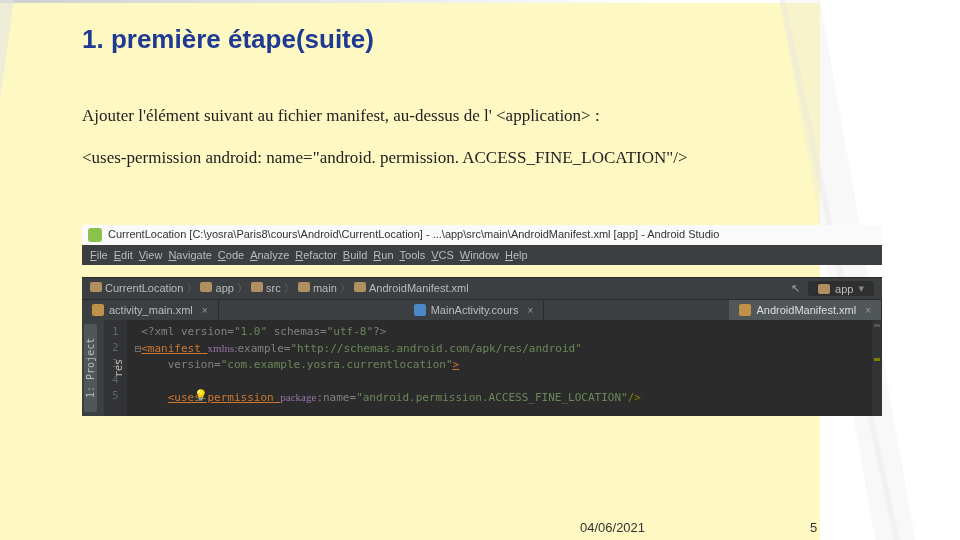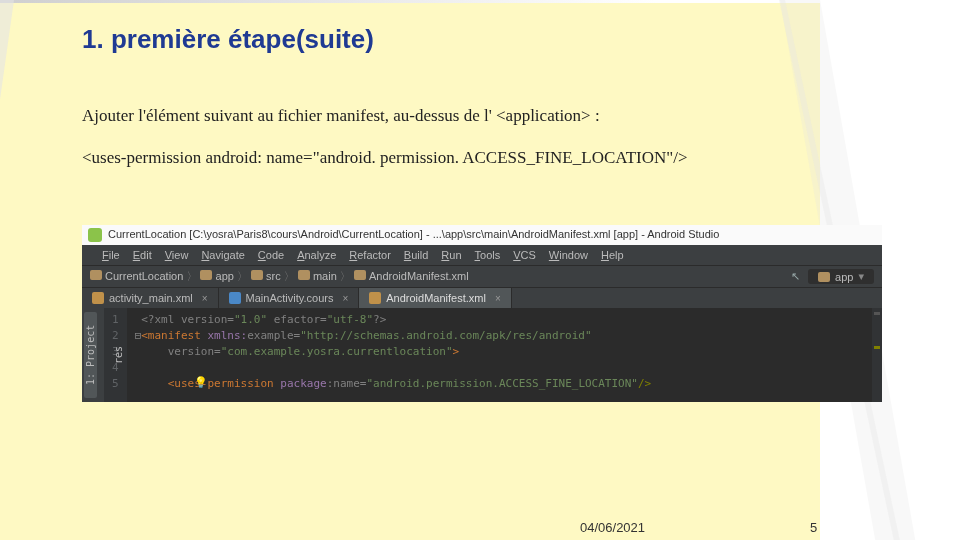--- a/index.html
+++ b/index.html
@@ -14,44 +14,44 @@
   .bgdeco .footline { left:0; right:0; bottom:28px; height:3px; background:linear-gradient(to right,#cfcfcf,#fff 80%); }
 
   .title { position:absolute; left:82px; top:24px; font-size:26px; font-weight:bold; color:#1f3a93; }
   .body { position:absolute; left:82px; top:106px; right:60px; }
   .para { font-family:"Times New Roman",serif; font-size:17px; color:#222; margin-bottom:22px; }
   .code { font-family:"Times New Roman",serif; font-size:17px; color:#222; }
 
   .ide { position:absolute; left:82px; top:225px; width:800px; }
   .ide .wintitle { display:flex; align-items:flex-start; gap:6px; font-size:11px; padding:3px 6px; background:#fafafa; color:#333; }
   .ide .wintitle .appicon { width:14px; height:14px; background:#8bc34a; border-radius:3px; display:inline-block; }
-  .menubar { background:#3c3f41; color:#bbb; font-size:11px; padding:4px 20px; display:flex; gap:13px; }
+  .menubar { background:#3c3f41; color:#bbb; font-size:11px; padding:4px 8px; display:flex; gap:6px; }
   .menubar span { cursor:default; }
   .menubar span .ul { text-decoration:underline; }
-  .crumbbar { background:#3c3f41; display:flex; align-items:center; gap:4px; padding:3px 8px; font-size:11px; color:#bbb; border-top:1px solid #2b2b2b;}
+  .crumbbar { background:#3c3f41; display:flex; align-items:center; gap:4px; padding:3px 8px; font-size:11px; color:#bbb; border-top:1px solid #2b2b2b;margin-top:12px;}
   .crumbbar .folder-icon { width:12px; height:10px; background:#b09060; display:inline-block; border-radius:2px; }
   .crumbbar .sep { color:#777; }
   .crumbbar .right { margin-left:auto; display:flex; gap:8px; align-items:center;}
   .crumbbar .back-icon { color:#9aa; }
   .crumbbar .runbox { background:#2f2f2f; padding:1px 10px; border-radius:3px; display:flex; gap:5px; align-items:center;}
   .crumbbar .chev { color:#888; }
-  .tabs { background:#3c3f41; display:flex; border-top:1px solid #2b2b2b; font-size:11px;}
+  .tabs { background:#3c3f41; display:flex; border-top:1px solid #2b2b2b; font-size:11px;justify-content:space-between;}
   .tab { display:flex; align-items:center; gap:5px; padding:4px 10px; color:#bbb; border-right:1px solid #2b2b2b;}
   .tab.active { background:#515658; color:#ddd;}
   .tab .x { color:#999; margin-left:4px; font-size:10px;}
   .tab .tabicon { width:12px; height:12px; display:inline-block; border-radius:2px;}
   .i-xml { background:#c0914a;}
   .i-java { background:#4a88c7;}
   .i-manifest { background:#c0914a;}
   .editor { background:#2b2b2b; display:flex; font-family:Consolas,Menlo,monospace; font-size:11px;}
   .sidetab { width:22px; background:#3c3f41; color:#bbb; writing-mode:vertical-rl; transform:rotate(180deg); text-align:center; padding:4px 2px; font-size:10px; display:flex; flex-direction:column; gap:16px;}
   .sidetab .proj { background:#515658; padding:4px 1px; border-radius:2px;}
   .gutter { background:#313335; color:#606366; padding:4px 8px 10px 8px; text-align:right; line-height:16px;}
   .codearea { flex:1; padding:4px 8px 10px 8px; line-height:16px; white-space:pre; color:#a9b7c6;}
-  .c-gray{color:#808080;} .c-orange{color:#cc7832;} .c-green{color:#6a8759;} .c-attr{color:#9876aa;} .c-olive{color:#808000;}
+  .c-gray{color:#808080;} .c-orange{color:#cc7832;text-decoration:underline;} .c-green{color:#6a8759;} .c-attr{color:#9876aa;font-family:Liberation Serif, serif;} .c-olive{color:#808000;}
   .bulb{position:absolute; left:112px; margin-top:-1px; color:#f0c040; font-size:11px;}
   .minimap{position:absolute; right:0; top:0; bottom:0; width:10px; background:#313335;}
   .minimap .mark{position:absolute; right:2px; width:6px; height:3px;}
   .minimap .m1{top:4px;background:#555;}
   .minimap .m2{top:40%;background:#808000;}
   .editor-wrap{position:relative;}
 
   .footer { position:absolute; bottom:20px; left:0; right:0; display:flex; }
   .footer .date { position:absolute; left:580px; font-size:13px; color:#333; }
   .footer .page { position:absolute; left:810px; font-size:13px; color:#333;}
@@ -122,21 +122,21 @@
           <span class="x">×</span>
         </div>
       </div>
     <div class="editor-wrap">
       <div class="editor">
         <div class="sidetab">
           <span class="proj">1: Project</span>
           <span>res</span>
         </div>
         <div class="gutter" id="gutter">1<br>2<br>3<br>4<br>5</div>
-        <div class="codearea" id="codearea"> <span class="c-gray">&lt;?xml version=</span><span class="c-green">"1.0"</span><span class="c-gray"> efactor=</span><span class="c-green">"utf-8"</span><span class="c-gray">?&gt;</span>
+        <div class="codearea" id="codearea"> <span class="c-gray">&lt;?xml version=</span><span class="c-green">"1.0"</span><span class="c-gray"> schemas=</span><span class="c-green">"utf-8"</span><span class="c-gray">?&gt;</span>
 <span class="c-gray">⊟</span><span class="c-orange">&lt;manifest </span><span class="c-attr">xmlns:</span><span class="c-gray">example=</span><span class="c-green">"http://schemas.android.com/apk/res/android"</span>
      <span class="c-gray">version=</span><span class="c-green">"com.example.yosra.currentlocation"</span><span class="c-orange">&gt;</span>
  
 <span class="bulb">💡</span>     <span class="c-orange">&lt;uses-permission </span><span class="c-attr">package</span><span class="c-gray">:name=</span><span class="c-green">"android.permission.ACCESS_FINE_LOCATION"</span><span class="c-olive">/&gt;</span>
 </div>
       </div>
       <div class="minimap">
         <div class="mark m1"></div>
           <div class="mark m2"></div>
       </div>

